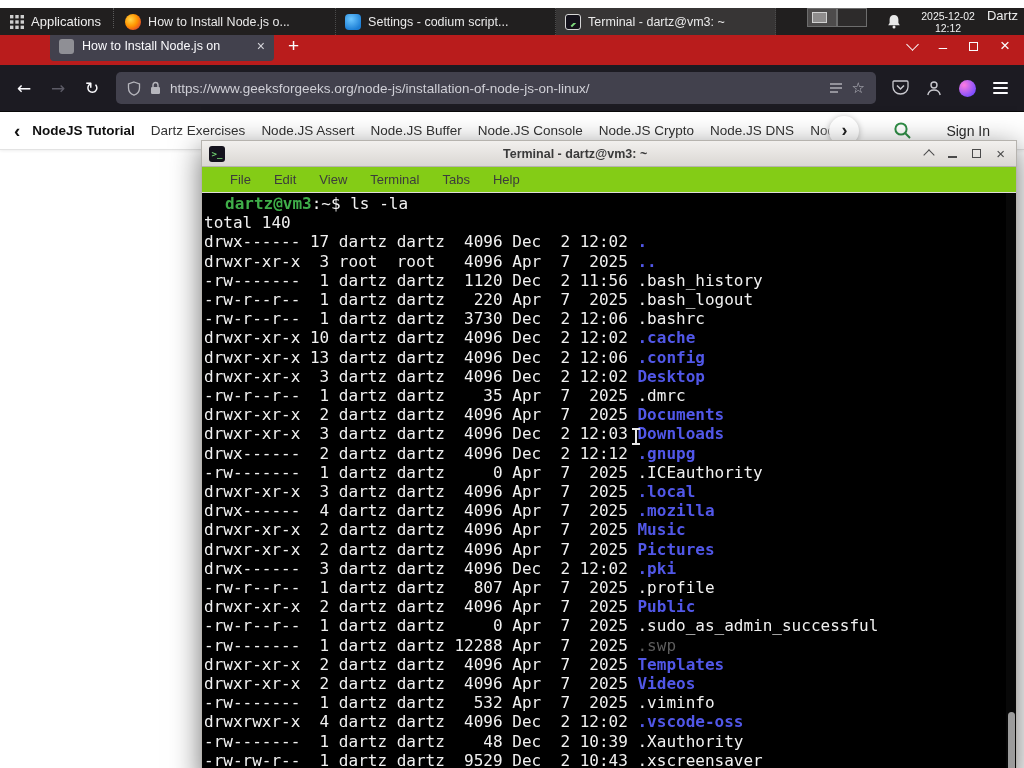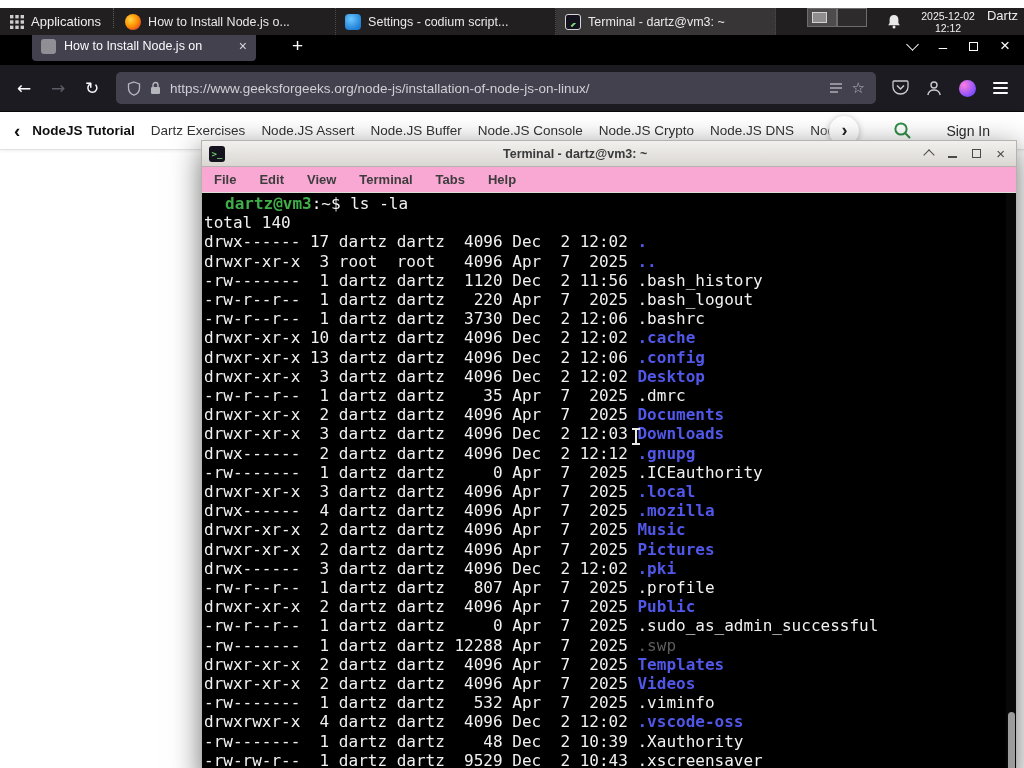--- a/index.html
+++ b/index.html
@@ -26,21 +26,21 @@
   .ws.active{background:#4d4b4b;position:relative;}
   .ws.active::after{content:"";position:absolute;left:4px;top:3px;width:13px;height:9px;
     background:#8f8d8d;border:1px solid #d2d2d2;}
   .bellwrap{margin:0 10px;display:flex;align-items:center;}
   .clock{display:flex;flex-direction:column;align-items:center;justify-content:center;
     font-size:10.5px;line-height:12px;margin:0 10px;color:#f2f2f2;white-space:nowrap;}
   .panel-user{font-size:13px;margin:0 6px 0 2px;white-space:nowrap;}
 
   
   #browser{position:absolute;top:27px;left:0;width:1024px;height:741px;background:#ffffff;}
-  .tabbar{height:38px;background:#000000;display:flex;align-items:center;padding-left:32px;gap:22px;}
+  .tabbar{height:38px;background:#b91c1c;display:flex;align-items:center;padding-left:50px;}
   .tab{height:29px;background:#42414d;border-radius:4px;display:flex;align-items:center;gap:8px;
     padding:0 9px;width:206px;color:#fbfbfe;font-size:12.5px;}
   .favicon{width:15px;height:15px;border-radius:3px;background:#8f8f95;flex:none;}
   .tab-title{flex:1;white-space:nowrap;overflow:hidden;
     -webkit-mask-image:linear-gradient(to right,#000 85%,transparent);mask-image:linear-gradient(to right,#000 85%,transparent);}
   .tab-close{font-size:14px;color:#d7d7dc;cursor:default;}
   .newtab{color:#fbfbfe;font-size:19px;margin-left:14px;cursor:default;}
   .tab-right{margin-left:auto;display:flex;align-items:center;gap:22px;padding-right:14px;color:#fbfbfe;}
   .chev{width:8px;height:8px;border-right:1.6px solid #fbfbfe;border-bottom:1.6px solid #fbfbfe;
     transform:rotate(45deg);margin-top:-3px;}
@@ -89,22 +89,22 @@
     color:#6fcf6f;font-size:9px;font-weight:bold;display:flex;align-items:center;justify-content:center;
     font-family:"DejaVu Sans Mono",monospace;}
   .title-text{flex:1;text-align:center;font-size:12.5px;font-weight:bold;color:#3a3a3a;
     white-space:nowrap;overflow:hidden;}
   .tb-controls{display:flex;align-items:center;gap:15px;padding-right:4px;color:#4a4a4a;}
   .shade-icon{width:7px;height:7px;border-left:1.6px solid #4a4a4a;border-top:1.6px solid #4a4a4a;
     transform:rotate(45deg);margin-top:3px;}
   .min-icon{width:9px;height:2px;background:#4a4a4a;margin-top:6px;}
   .max-icon{width:9px;height:9px;border:1.5px solid #4a4a4a;box-sizing:border-box;}
   .close-glyph{font-size:15px;line-height:15px;}
-  .menubar{height:25px;background:#f9a8d4;border-bottom:1px solid #dfddda;display:flex;
-    align-items:center;padding:0 12px;gap:23px;font-size:13px;color:#3c3c3c;flex:none;font-weight:bold;}
+  .menubar{height:25px;background:#84cc16;border-bottom:1px solid #dfddda;display:flex;
+    align-items:center;padding:0 28px;gap:23px;font-size:13px;color:#3c3c3c;flex:none;}
   .menu-item{cursor:default;}
   .screen{flex:1;position:relative;overflow:hidden;background:var(--term-bg,#000);}
   #term-lines{font-family:"DejaVu Sans Mono",monospace;font-size:16px;line-height:19.2px;
     white-space:pre;color:var(--term-fg,#f1f1f1);padding:1px 0 0 2px;}
   .prompt{color:var(--term-green,#3fae49);font-weight:bold;margin-left:21px;}
   .dirname{color:var(--term-blue,#5157e8);font-weight:bold;}
   .dimname{color:var(--term-dim,#5e5e5e);}
   .term-scrollbar{position:absolute;top:0;right:0;bottom:0;width:10px;background:rgba(255,255,255,0.03);}
   .term-thumb{position:absolute;right:1px;bottom:5px;width:7px;height:62px;background:#9b9b9b;border-radius:4px;}
 

